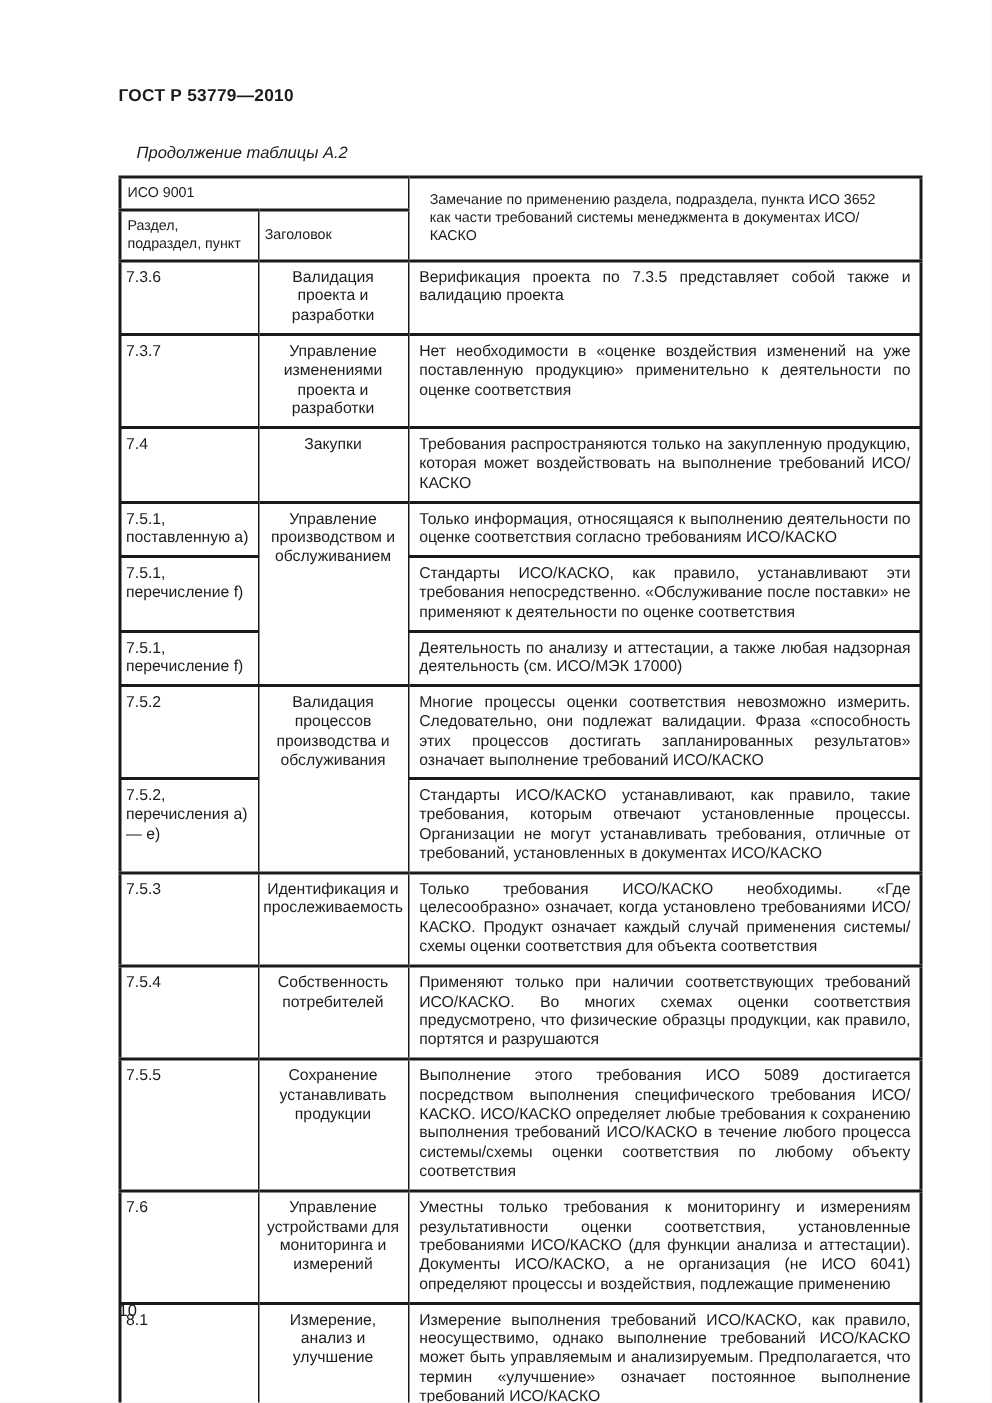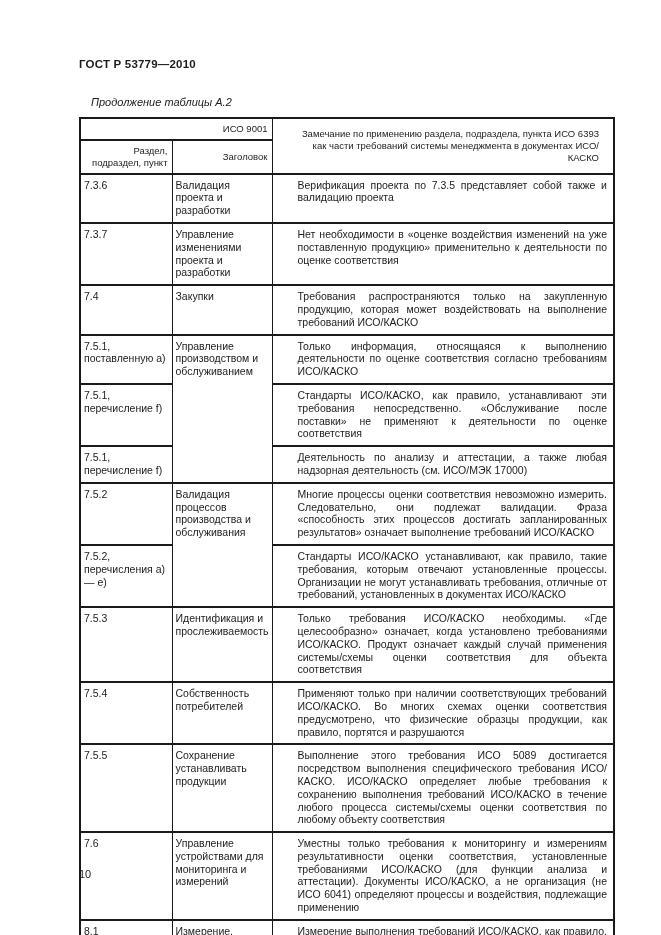--- a/index.html
+++ b/index.html
@@ -47,40 +47,41 @@
     border-left: 1px solid #1a1a1a;
     border-right: 1px solid #1a1a1a;
     border-top: 2px solid #1a1a1a;
     border-bottom: 2px solid #1a1a1a;
   }
   table.iso-table { border: 2px solid #1a1a1a; }
   thead th {
     font-weight: normal;
     font-size: 9.5px;
     line-height: 1.25;
-    text-align: right;
+    text-align: left;
     vertical-align: middle;
     padding: 4px 4px;
   }
   thead tr.h1 th { border-bottom-width: 1px; }
   thead tr.h2 th { border-bottom-width: 2px; }
   th.remark-head { padding: 4px 14px; border-bottom-width: 2px; }
   tbody td {
     font-size: 10.5px;
     line-height: 1.22;
     vertical-align: top;
     padding: 4px 3px 5px 3px;
   }
   td.cell-section {
   }
   td.cell-heading {
+    text-align: center;
   }
   td.cell-remark {
     text-align: justify;
-    padding-left: 25px;
+    padding-left: 7px;
     padding-right: 6px;
   }
   .page-number {
     position: absolute;
     left: 79px;
     top: 868px;
     font-size: 11px;
   }
 </style>
 </head>
@@ -95,21 +96,21 @@
 
     <table class="iso-table">
       <colgroup>
           <col class="c1">
           <col class="c2">
           <col class="c3">
         </colgroup>
       <thead>
         <tr class="h1">
           <th colspan="2">ИСО 9001</th>
-          <th rowspan="2" class="remark-head">Замечание по применению раздела, подраздела, пункта ИСО 6393 как части требований системы менеджмента в документах ИСО/КАСКО</th>
+          <th rowspan="2" class="remark-head">Замечание по применению раздела, подраздела, пункта ИСО 3652 как части требований системы менеджмента в документах ИСО/КАСКО</th>
         </tr>
         <tr class="h2">
           <th>Раздел, подраздел, пункт</th>
           <th>Заголовок</th>
         </tr>
       </thead>
       <tbody>
 
         <tr>
           <td class="cell-section">7.3.6</td>

